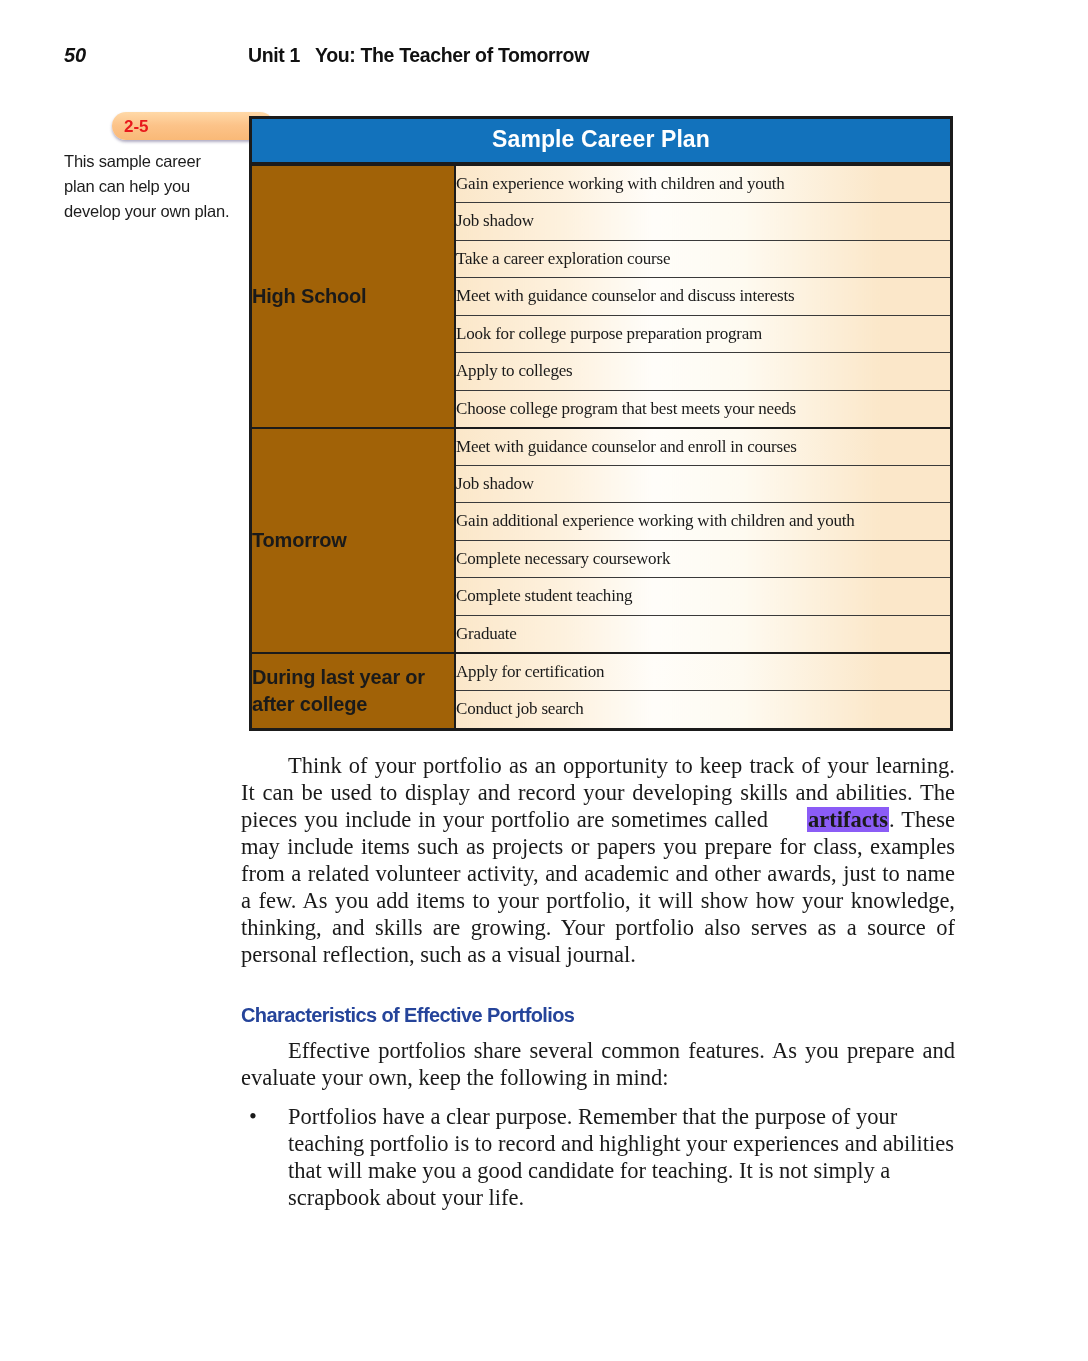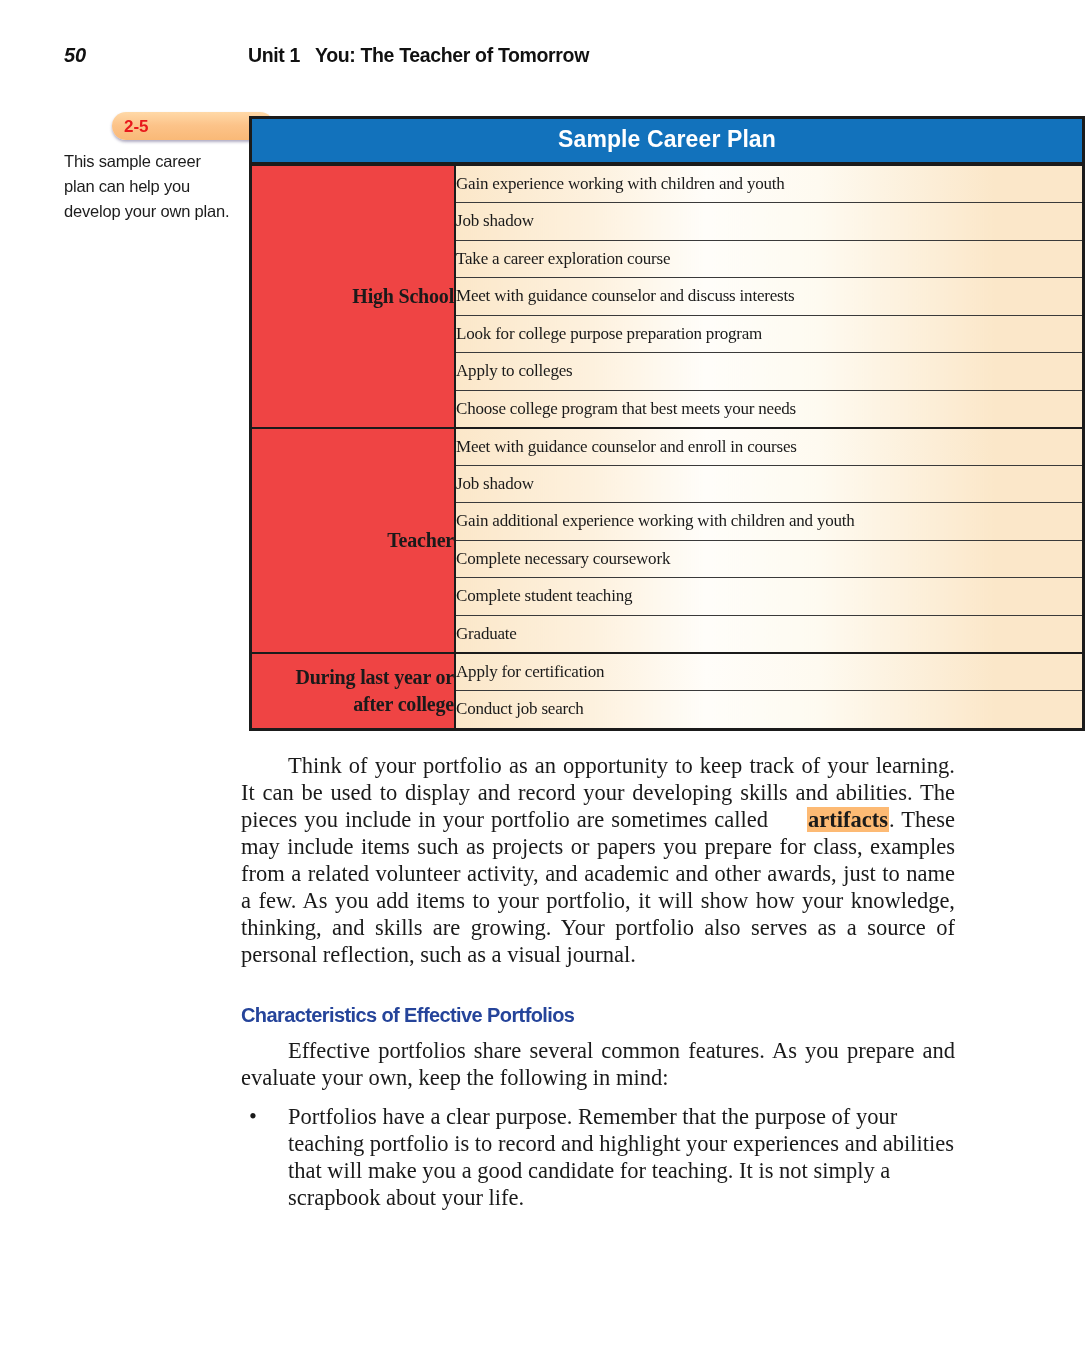--- a/index.html
+++ b/index.html
@@ -80,21 +80,21 @@
     line-height: 25px;
     color: #1c1c1c;
     letter-spacing: -0.2px;
   }
 
   
   .career-table {
     position: absolute;
     left: 249px;
     top: 116px;
-    width: 836px;
+    width: 704px;
     border: 3px solid #1b1b1b;
     box-sizing: border-box;
     background: #fff;
   }
   .table-title {
     background: #1272bc;
     color: #ffffff;
     font-family: "Liberation Sans", "DejaVu Sans", sans-serif;
     font-weight: bold;
     font-size: 23px;
@@ -107,23 +107,23 @@
     width: 100%;
     border-collapse: collapse;
     table-layout: fixed;
   }
   .tbl td {
     padding: 0;
     vertical-align: middle;
   }
   .stage-cell {
     width: 202px;
-    background: #ef4444;
-    text-align: right;
-    font-family: Liberation Serif, serif;
+    background: #a16207;
+    text-align: left;
+    font-family: Liberation Sans, sans-serif;
     font-weight: bold;
     font-size: 20px;
     color: #1a1a1a;
     border-right: 2px solid #1b1b1b;
     line-height: 27px;
     letter-spacing: -0.2px;
   }
   .step-cell {
     height: 37.5px;
     background: linear-gradient(90deg,
@@ -160,21 +160,21 @@
     margin: 0;
     font-size: 22.5px;
     line-height: 27px;
     text-align: justify;
     text-indent: 47px;
     color: #1a1a1a;
     hyphens: manual;
   }
   .kw {
     font-weight: bold;
-    background: #fdba74;
+    background: #8b5cf6;
     padding: 0 1px;
     margin-left: 32px;
   }
   h2.section-head {
     margin: 36px 0 10px;
     font-family: "Liberation Sans", "DejaVu Sans", sans-serif;
     font-weight: bold;
     font-size: 20px;
     color: #25449a;
     letter-spacing: -0.6px;
@@ -238,21 +238,21 @@
         <td class="step-cell">Look for college purpose preparation program</td>
       </tr>
       <tr>
         <td class="step-cell">Apply to colleges</td>
       </tr>
       <tr>
         <td class="step-cell">Choose college program that best meets your needs</td>
       </tr>
 
       <tr class="section-start">
-        <td class="stage-cell" rowspan="6">Teacher</td>
+        <td class="stage-cell" rowspan="6">Tomorrow</td>
         <td class="step-cell">Meet with guidance counselor and enroll in courses</td>
       </tr>
       <tr>
         <td class="step-cell">Job shadow</td>
       </tr>
       <tr>
         <td class="step-cell">Gain additional experience working with children and youth</td>
       </tr>
       <tr>
         <td class="step-cell">Complete necessary coursework</td>

